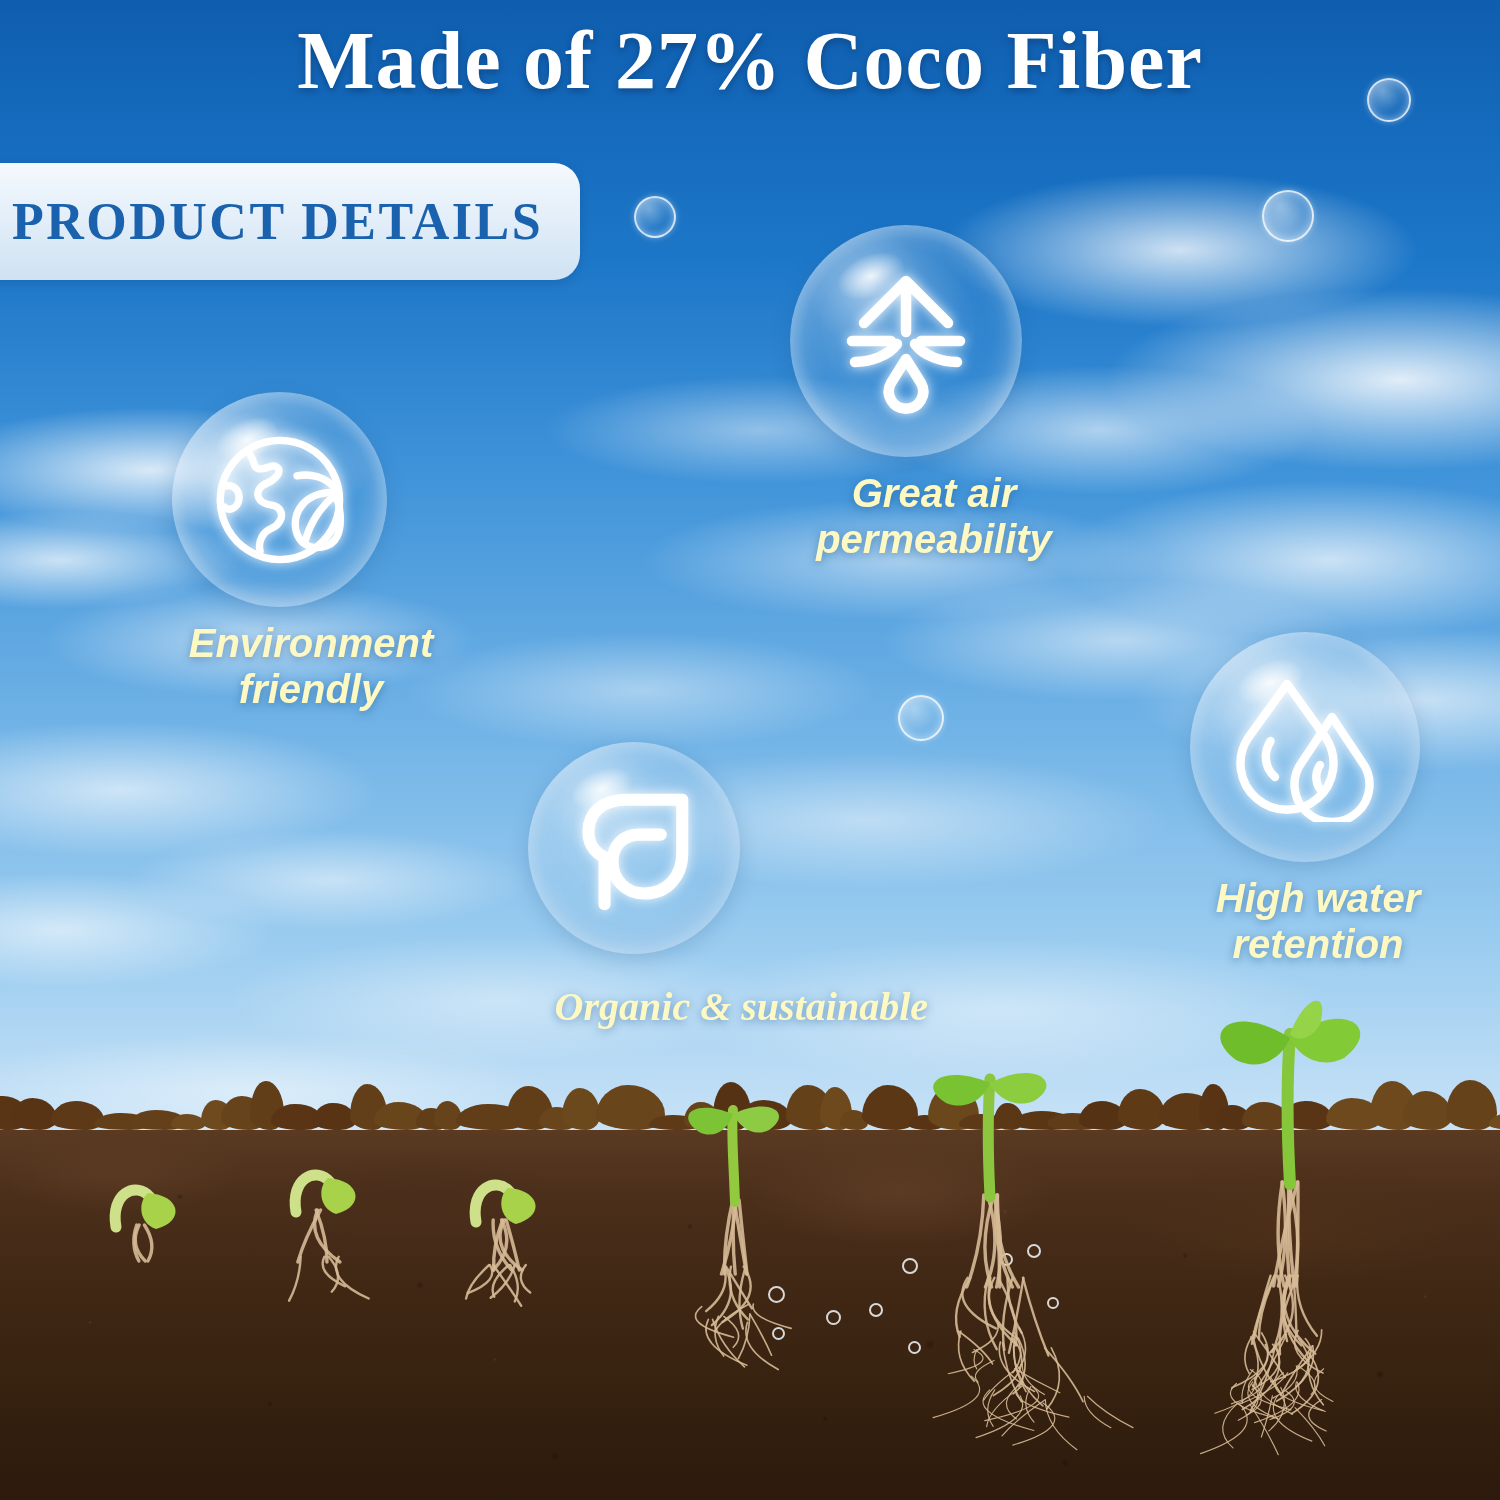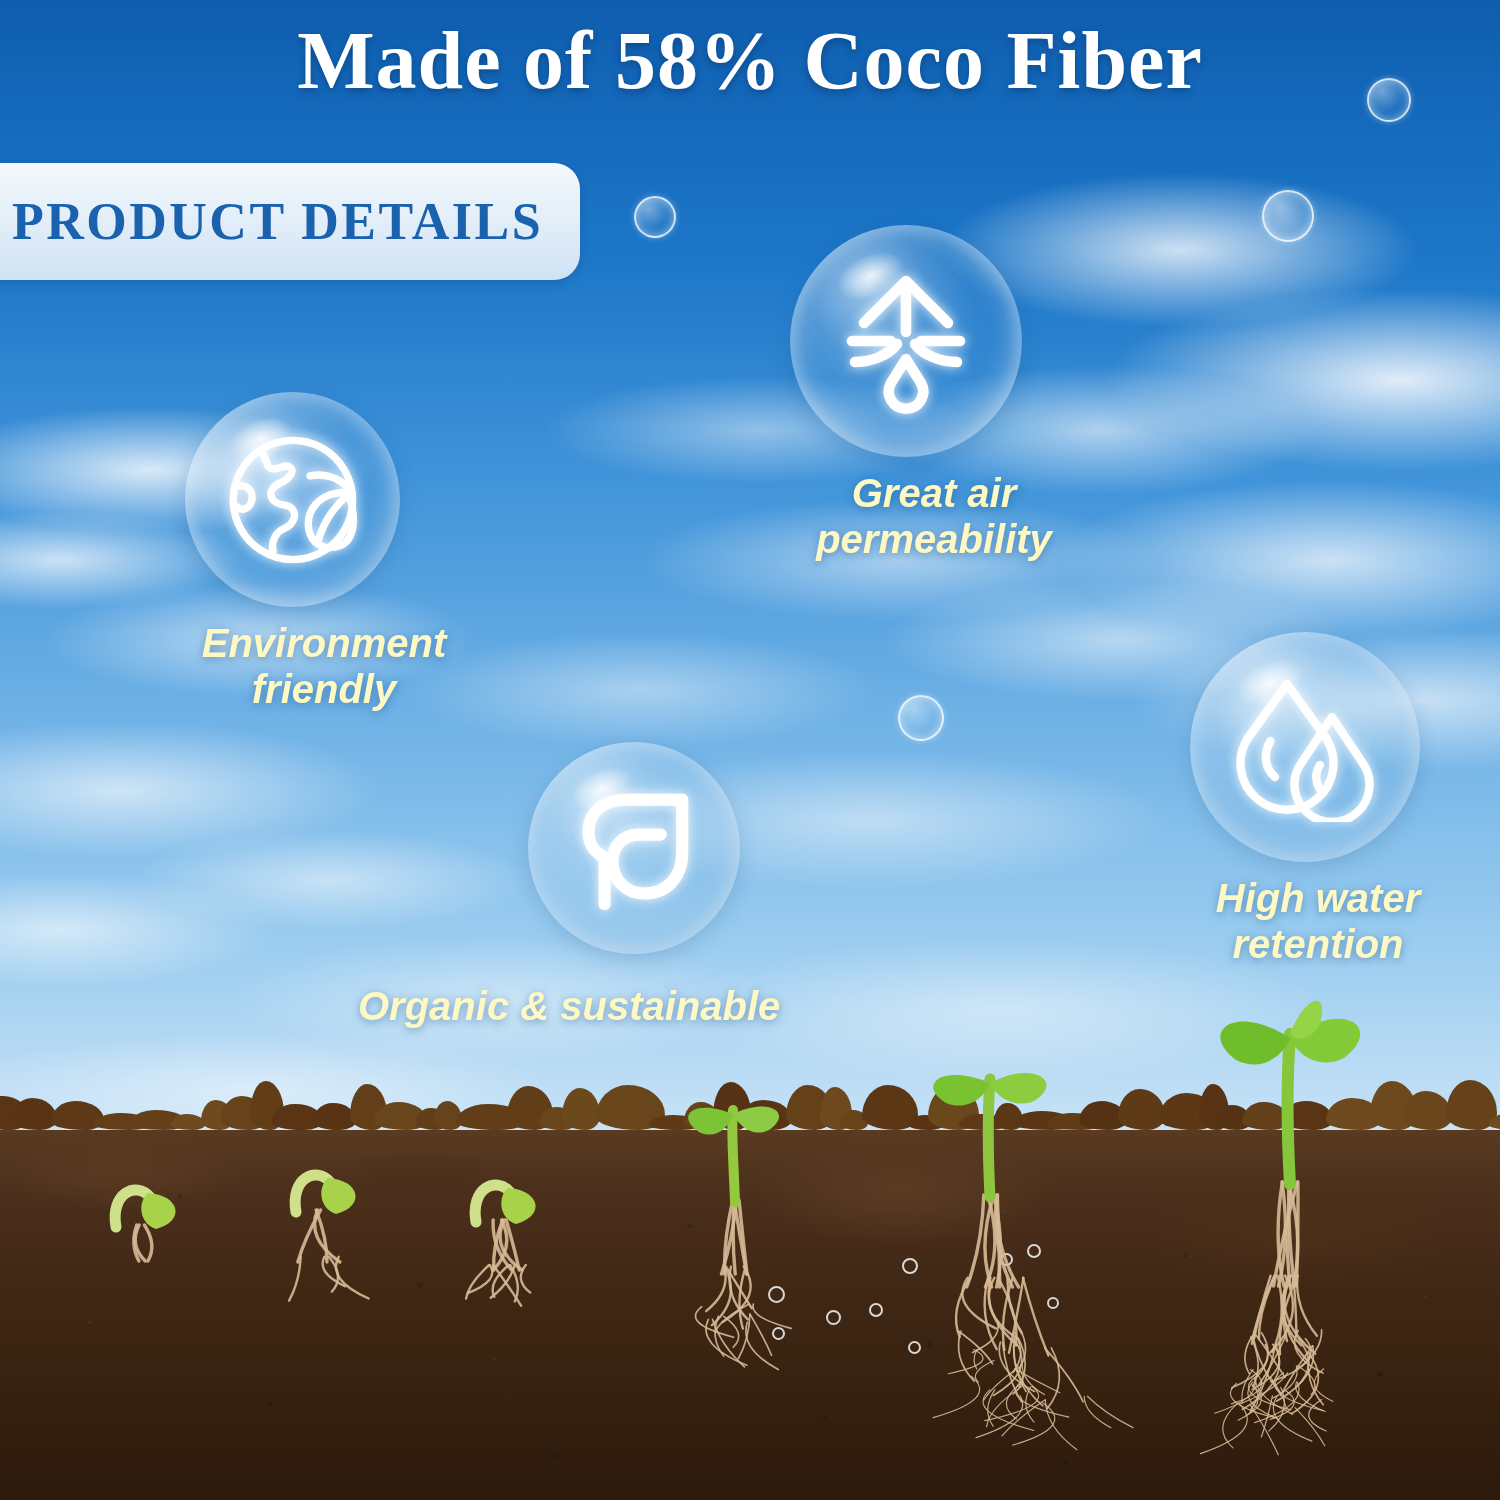--- a/index.html
+++ b/index.html
@@ -116,31 +116,31 @@
     color:#fef9c3;
     font-style:italic;
     font-weight:bold;
     font-size:40px;
     line-height:1.14;
     text-shadow:0 2px 8px rgba(30,90,150,.50);
     white-space:pre-line;
   }
 
   
-  #f-env   { left:163px; top:392px; width:340px; }
+  #f-env   { left:150px; top:392px; width:340px; }
   #f-env   .bubble { width:215px; height:215px; margin-left:22px; }
   #f-env   .feature-label { text-align:center; margin-left:-18px; }
 
   #f-air   { left:768px; top:225px; width:340px; }
   #f-air   .bubble { width:232px; height:232px; margin-left:22px; }
   #f-air   .feature-label { text-align:center; margin-left:-8px; }
 
   #f-org   { left:528px; top:742px; width:230px; }
   #f-org   .bubble { width:212px; height:212px; }
-  #f-org   .feature-label { position:absolute; left:-170px; top:228px; width:570px; text-align:left; }
+  #f-org   .feature-label { position:absolute; left:-170px; top:228px; width:570px; text-align:right;font-family:Liberation Serif, serif; }
 
   #f-water { left:1178px; top:632px; width:290px; }
   #f-water .bubble { width:230px; height:230px; margin-left:12px; }
   #f-water .feature-label { text-align:center; margin-left:-10px; }
 
   
   .mini {
     position:absolute; border-radius:50%;
     border:2px solid rgba(255,255,255,.80);
     background:
@@ -201,21 +201,21 @@
 </style>
 </head>
 <body>
 
 <div id="sky">
   <div class="cloudlayer" id="cl1"></div>
   <div class="cloudlayer" id="cl2"></div>
   <div class="cloudlayer" id="cl3"></div>
 </div>
 
-<div id="headline">Made of 58%  Coco Fiber</div>
+<div id="headline">Made of 27%  Coco Fiber</div>
 
 <div id="badge">
   <span id="badge-label">PRODUCT DETAILS</span>
 </div>
 
 <div class="feature" id="f-env">
   <div class="bubble">
     <span>
       <svg width="142" height="142" viewBox="0 0 100 100" fill="none" stroke="#ffffff" stroke-width="5.2" stroke-linecap="round" stroke-linejoin="round">
         <path d="M50 8 A42 42 0 1 1 49.9 8"></path>

